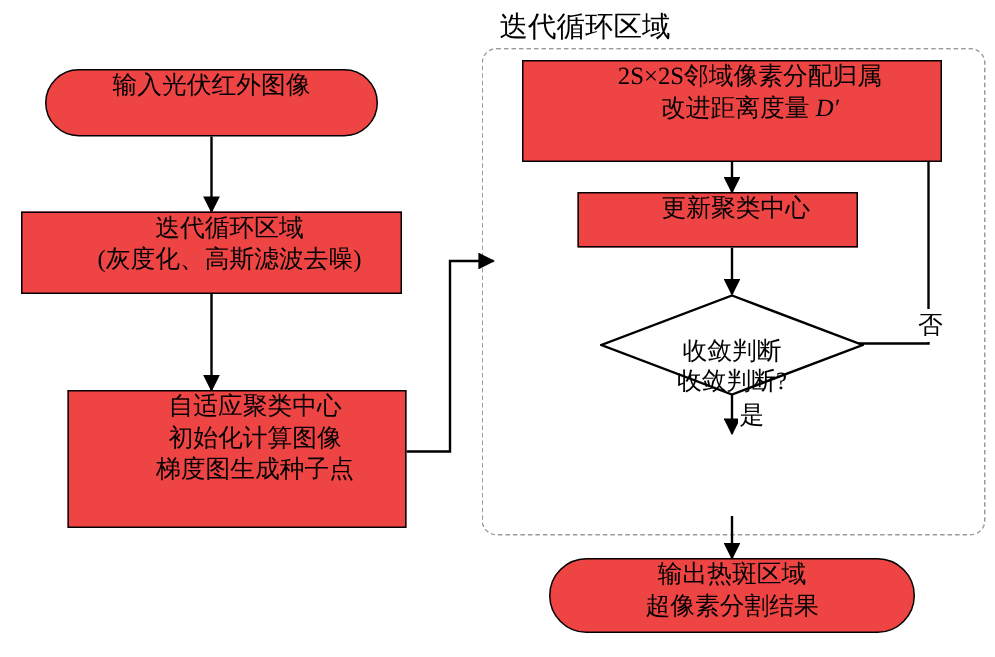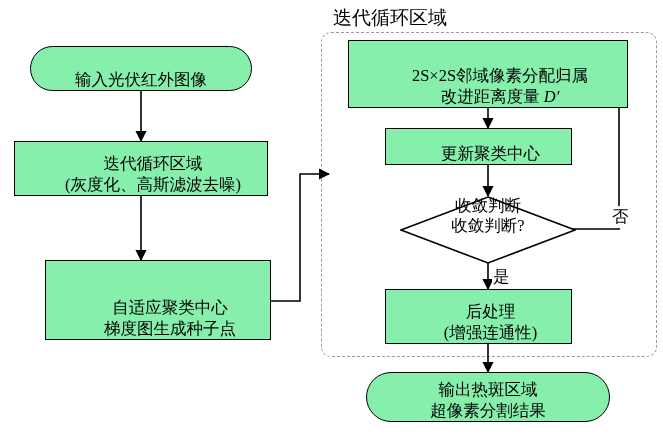--- a/index.html
+++ b/index.html
@@ -23,25 +23,25 @@
     left: 0;
     top: 0;
     width: 663px;
     height: 438px;
     overflow: visible;
   }
   .node {
     position: absolute;
     box-sizing: border-box;
     border: 1.6px solid #000;
-    background: #86efac;
+    background: #ef4444;
     display: flex;
     flex-direction: column;
     align-items: center;
-    justify-content: flex-end;
+    justify-content: flex-start;
     text-align: center;
     line-height: 1.22;
     font-size: 16.5px;
     white-space: nowrap;
   }
   .rect { border-radius: 0; padding-left: 24px; }
   .stadium { border-radius: 999px; }
   .group-label {
     position: absolute;
     font-size: 19px;
@@ -59,21 +59,21 @@
   }
   .diamond-text {
     position: absolute;
     left: 0;
     top: 0;
     width: 100%;
     height: 100%;
     display: flex;
     flex-direction: column;
     align-items: center;
-    justify-content: flex-start;
+    justify-content: flex-end;
     text-align: center;
     font-size: 16.5px;
     line-height: 1.2;
     white-space: nowrap;
   }
   .dash-box {
     position: absolute;
     box-sizing: border-box;
     border: 1.4px dashed #9a9a9a;
     border-radius: 10px;
@@ -119,22 +119,23 @@
 
   <div class="node stadium" style="left:30px; top:46px; width:222px; height:45px;">
     <span>输入光伏红外图像</span>
   </div>
 
   <div class="node rect" style="left:14px; top:141px; width:254px; height:55px;">
     <span>迭代循环区域</span>
     <span class="line2">(灰度化、高斯滤波去噪)</span>
   </div>
 
-  <div class="node rect" style="left:45px; top:260px; width:226px; height:80px;">
+  <div class="node rect" style="left:45px; top:260px; width:226px; height:92px;">
     <span>自适应聚类中心</span>
+    <span class="line2">初始化计算图像</span>
     <span class="line2">梯度图生成种子点</span>
   </div>
 
   <div class="node rect" style="left:348px; top:40px; width:280px; height:68px;">
     <span>2S×2S邻域像素分配归属</span>
     <span class="line2">
       <span>改进距离度量 </span><span class="ital">D′</span>
     </span>
   </div>
 
@@ -145,24 +146,20 @@
   <div class="diamond-wrap" style="left:400px; top:196px; width:176px; height:68px;">
     <svg width="176" height="68" style="display:block;">
       <polygon points="88,1 175,34 88,67 1,34" fill="#fff" stroke="#000" stroke-width="1.6"></polygon>
     </svg>
     <div class="diamond-text">
       <span>收敛判断</span>
       <span>收敛判断?</span>
     </div>
   </div>
 
-  <div class="node rect" style="left:385px; top:289px; width:187px; height:55px;">
-    <span>后处理</span>
-    <span class="line2">(增强连通性)</span>
-  </div>
 
   <div class="node stadium" style="left:366px; top:372px; width:244px; height:50px;">
     <span>输出热斑区域</span>
     <span class="line2">超像素分割结果</span>
   </div>
 
   <div class="edge-label" style="left:611px; top:206px;">否</div>
   <div class="edge-label" style="left:492px; top:266px;">是</div>
 
 </div>

